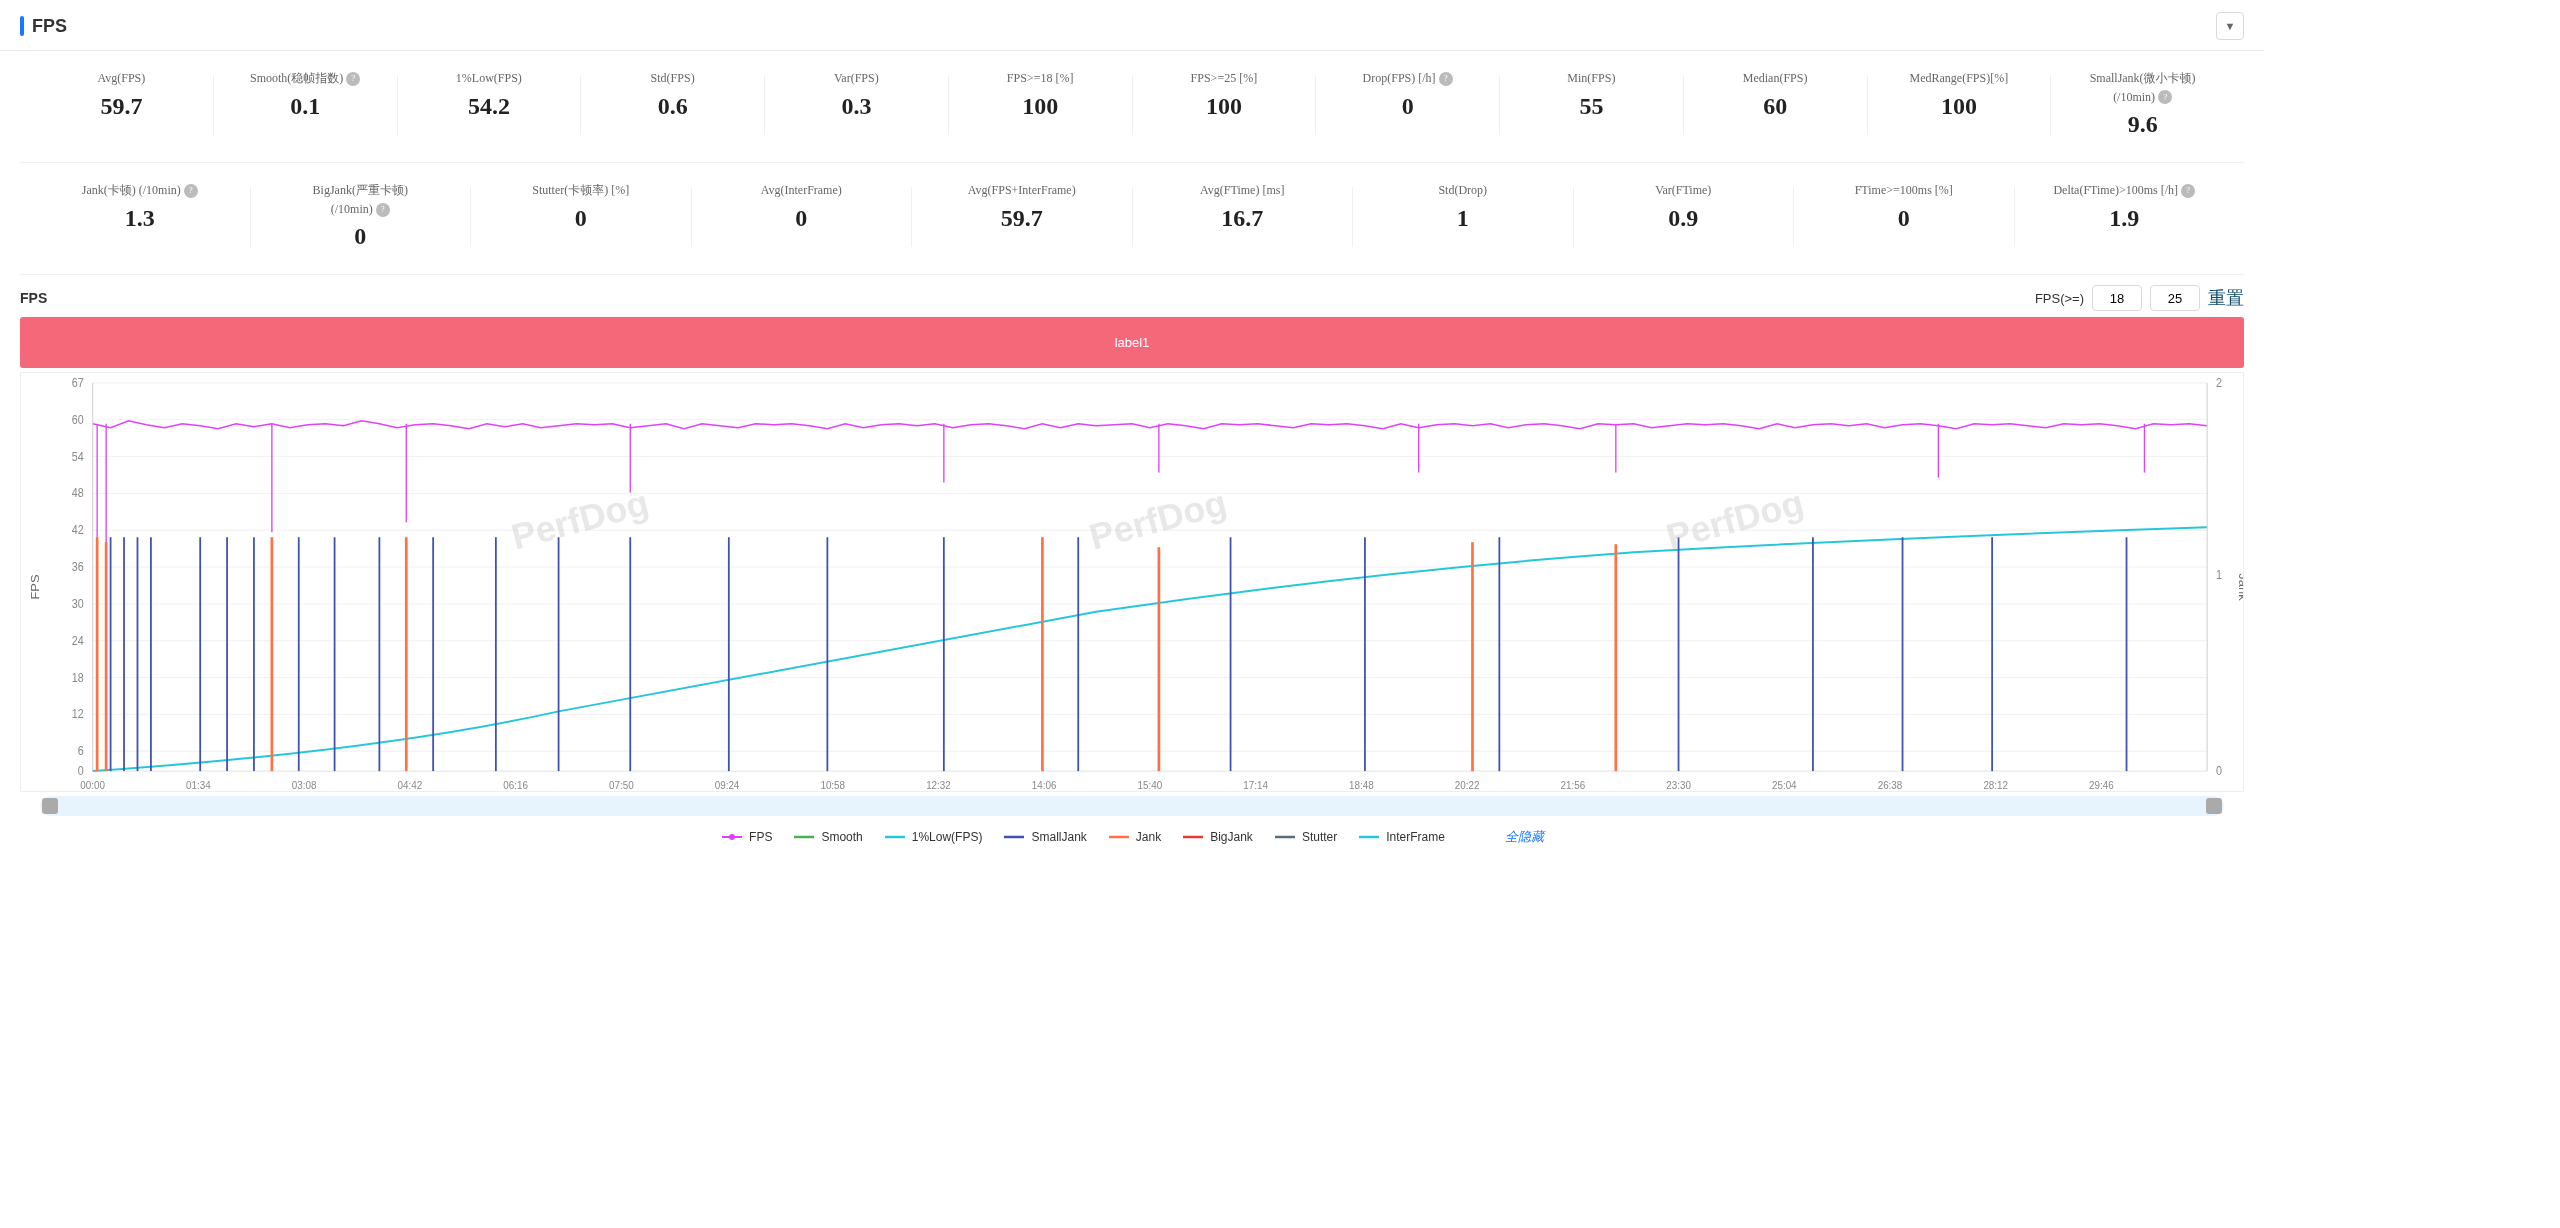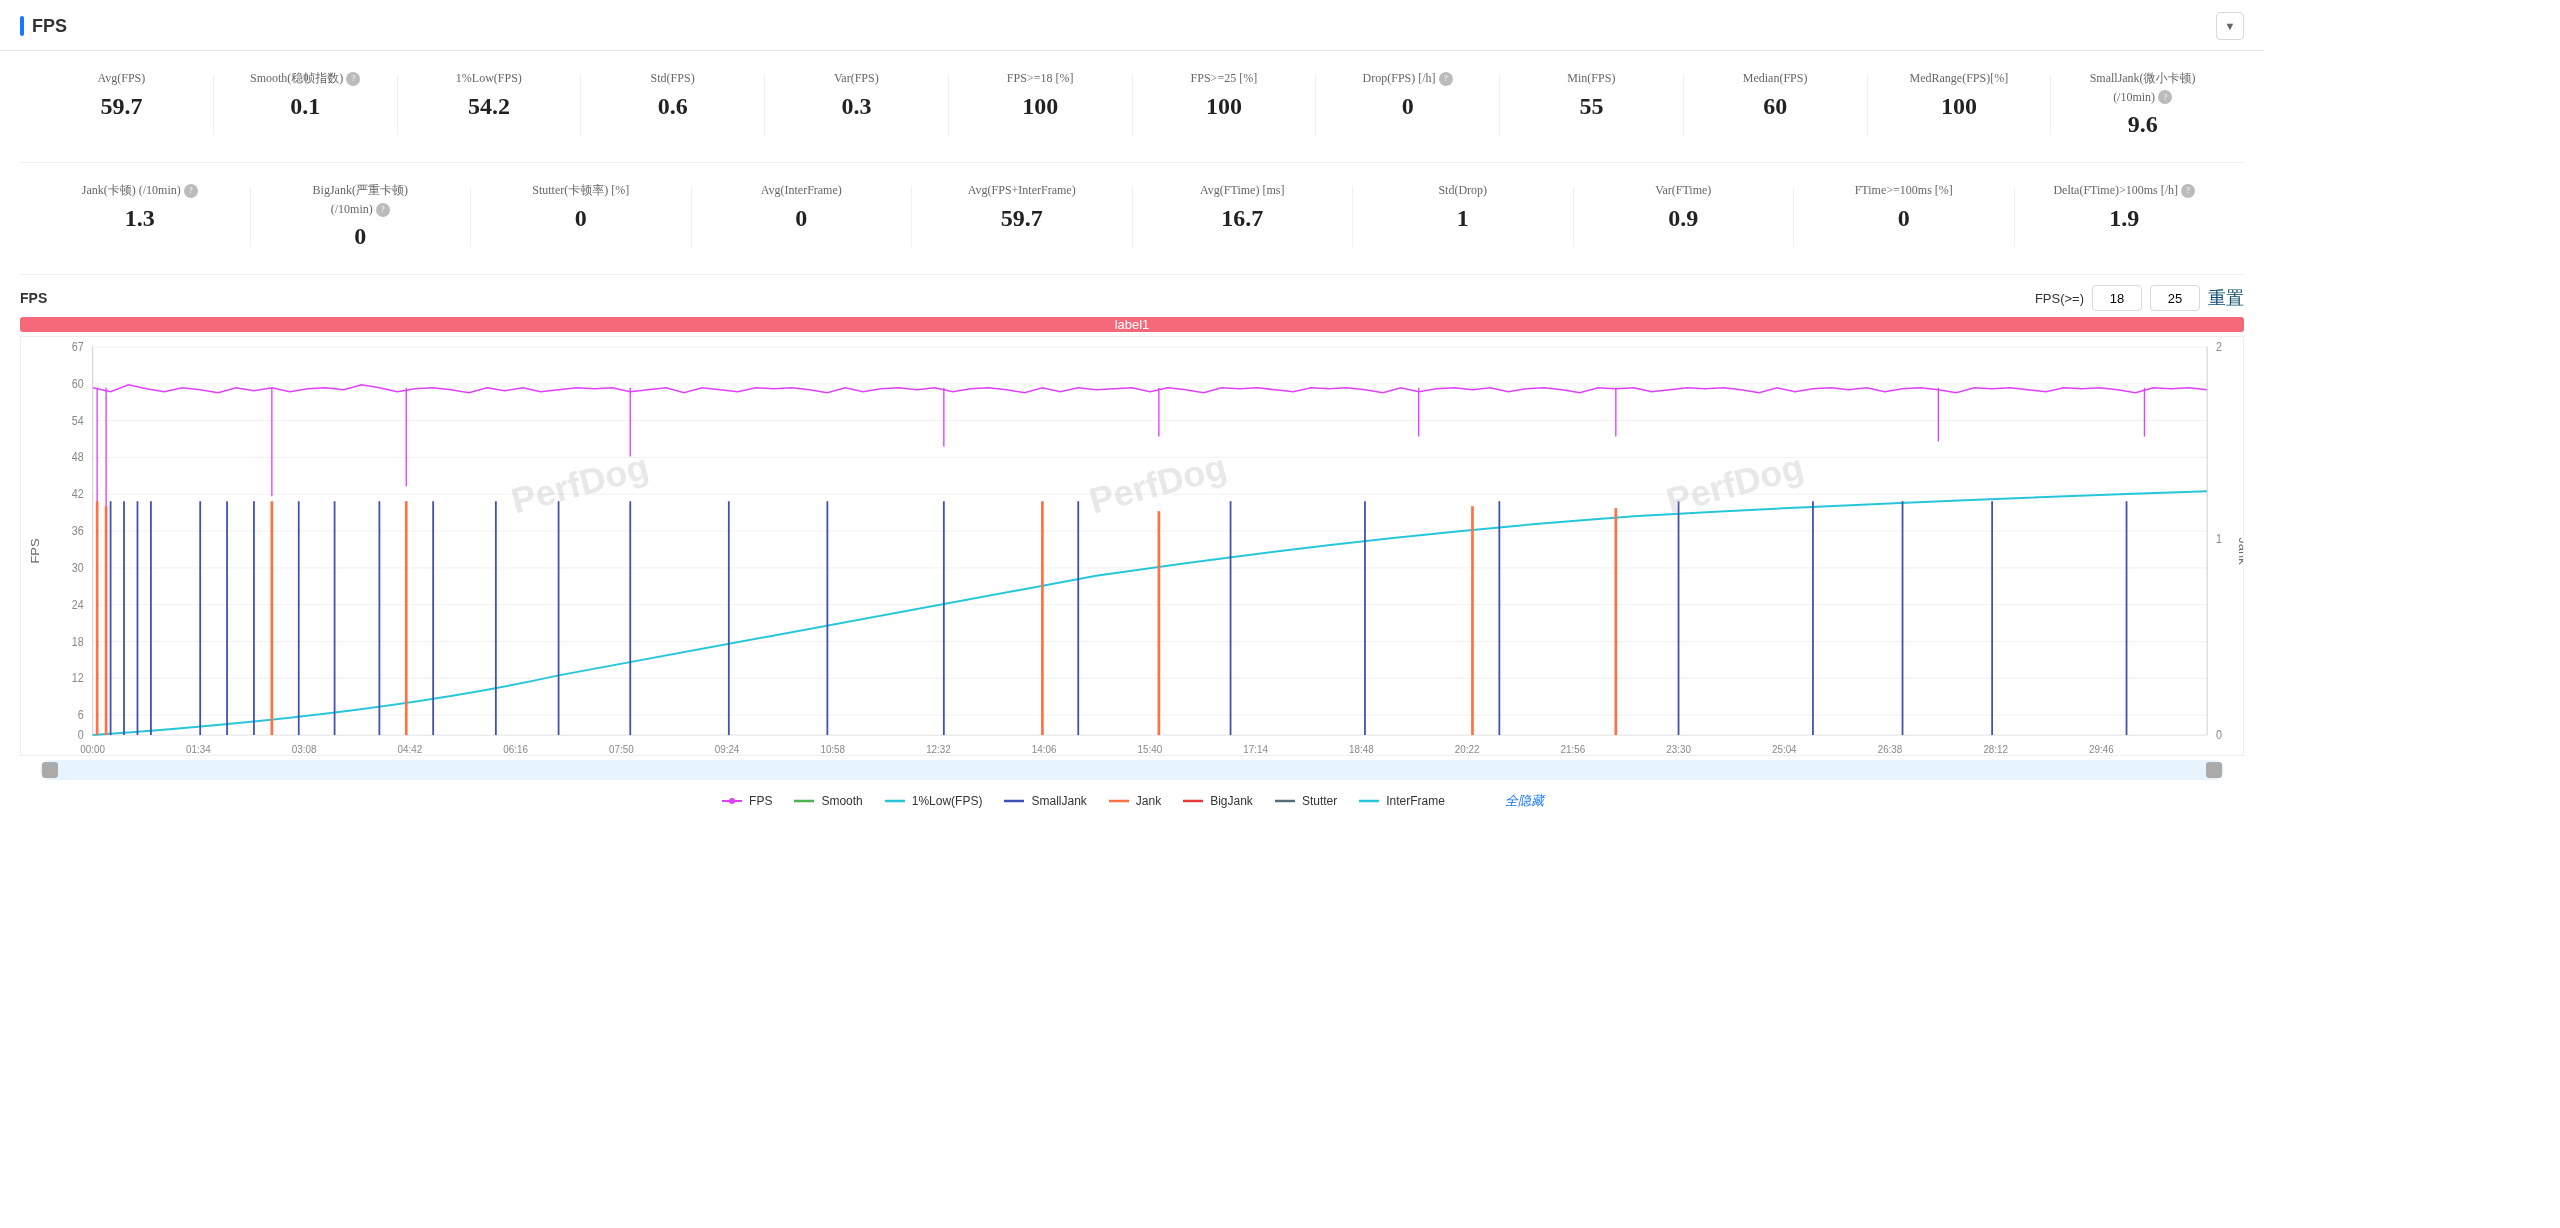--- a/index.html
+++ b/index.html
@@ -128,21 +128,21 @@
       border: none;
     }
     .chart-area {
       position: relative;
       margin: 0 20px;
     }
     .label-bar {
       background: #f4687a;
       color: white;
       text-align: center;
-      padding: 0;
+      padding: 18px;
       font-size: 13px;
       border-radius: 3px;
       margin-bottom: 4px;
     }
     .chart-wrapper {
       position: relative;
       width: 100%;
       height: 420px;
       border: 1px solid #eee;
       background: #fff;

